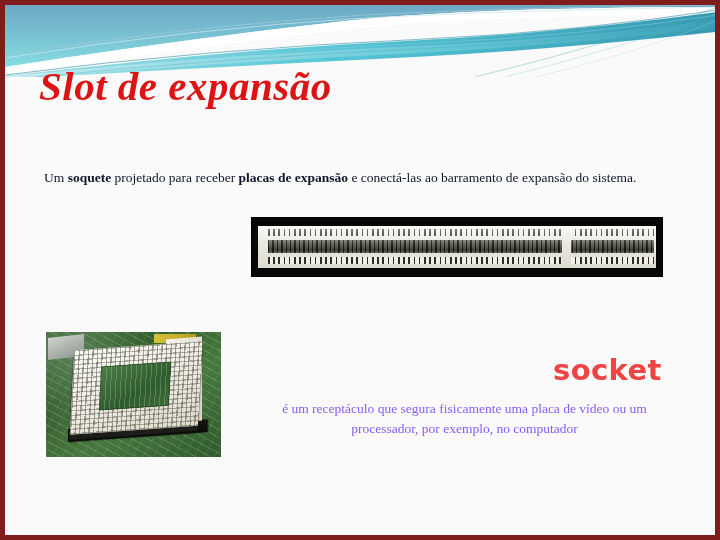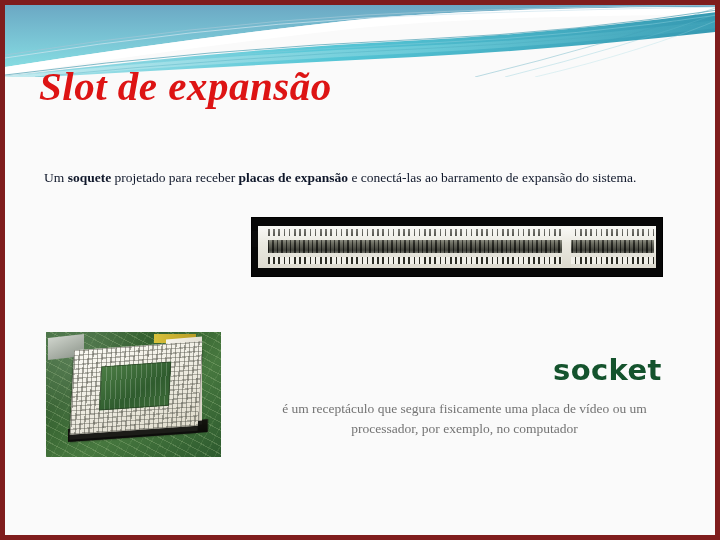--- a/index.html
+++ b/index.html
@@ -184,33 +184,33 @@
   }
 
   
   #socket-heading {
     position: absolute;
     left: 548px;
     top: 348px;
     font-family: "DejaVu Sans", "Liberation Sans", sans-serif;
     font-size: 29px;
     font-weight: bold;
-    color: #14532d;
+    color: #ef4444;
     letter-spacing: 0.4px;
     white-space: nowrap;
   }
   #socket-caption {
     position: absolute;
     left: 252px;
     top: 394px;
     width: 415px;
     text-align: center;
     font-size: 13.5px;
     line-height: 1.48;
-    color: #737373;
+    color: #8b5cf6;
   }
 </style>
 </head>
 <body>
 
 <div id="slide">
 
   <div id="header-band">
     <svg width="720" height="72" viewBox="0 0 720 72" xmlns="http://www.w3.org/2000/svg">
       <defs>

